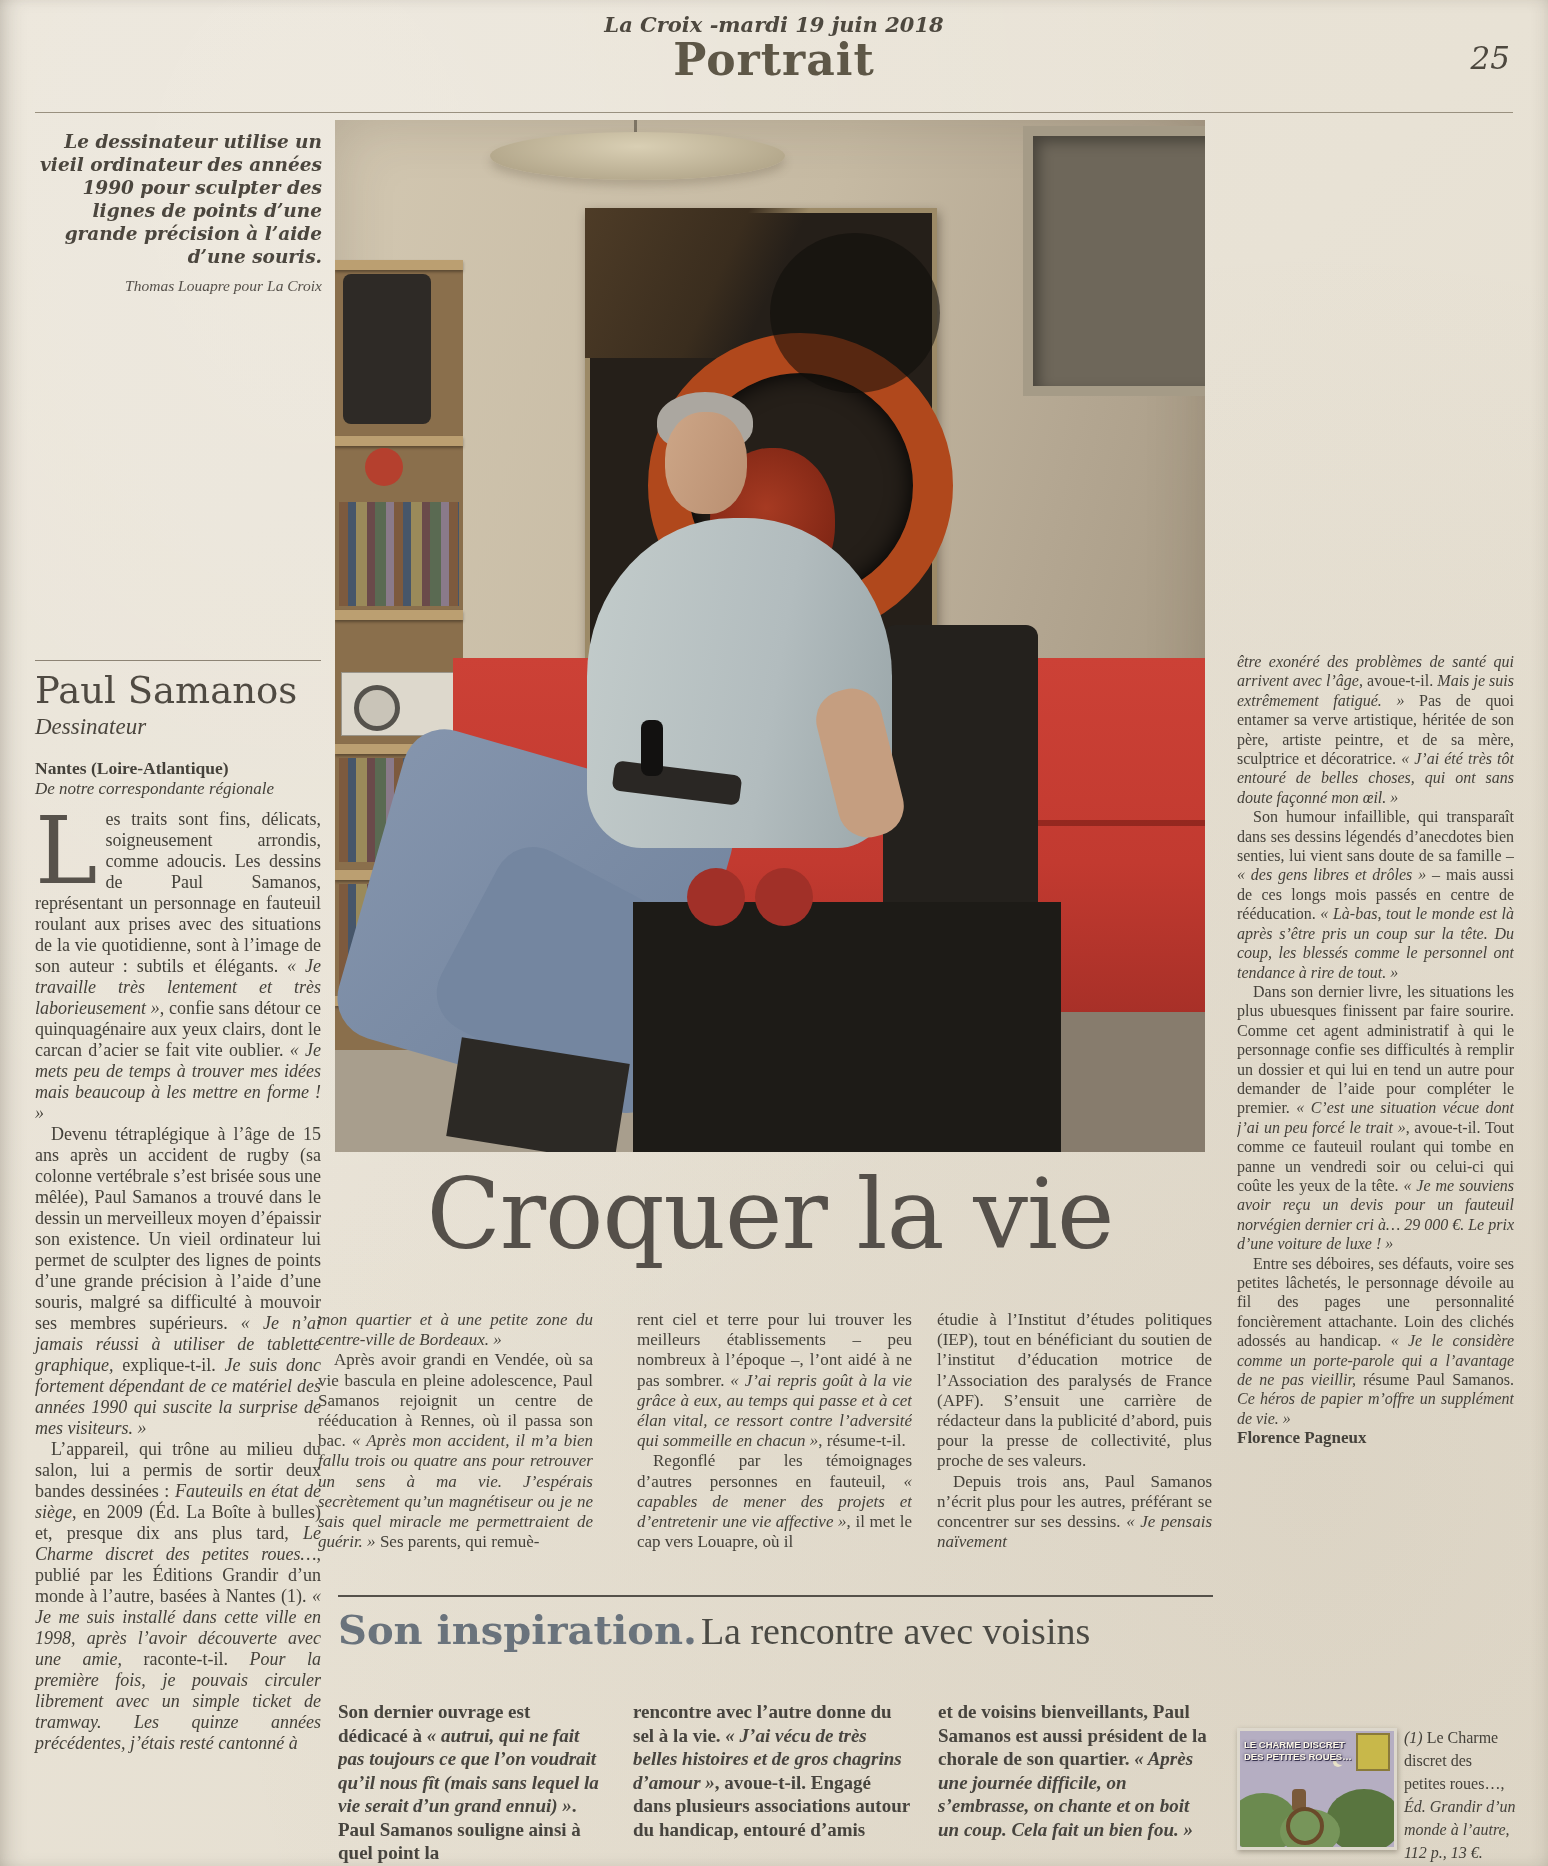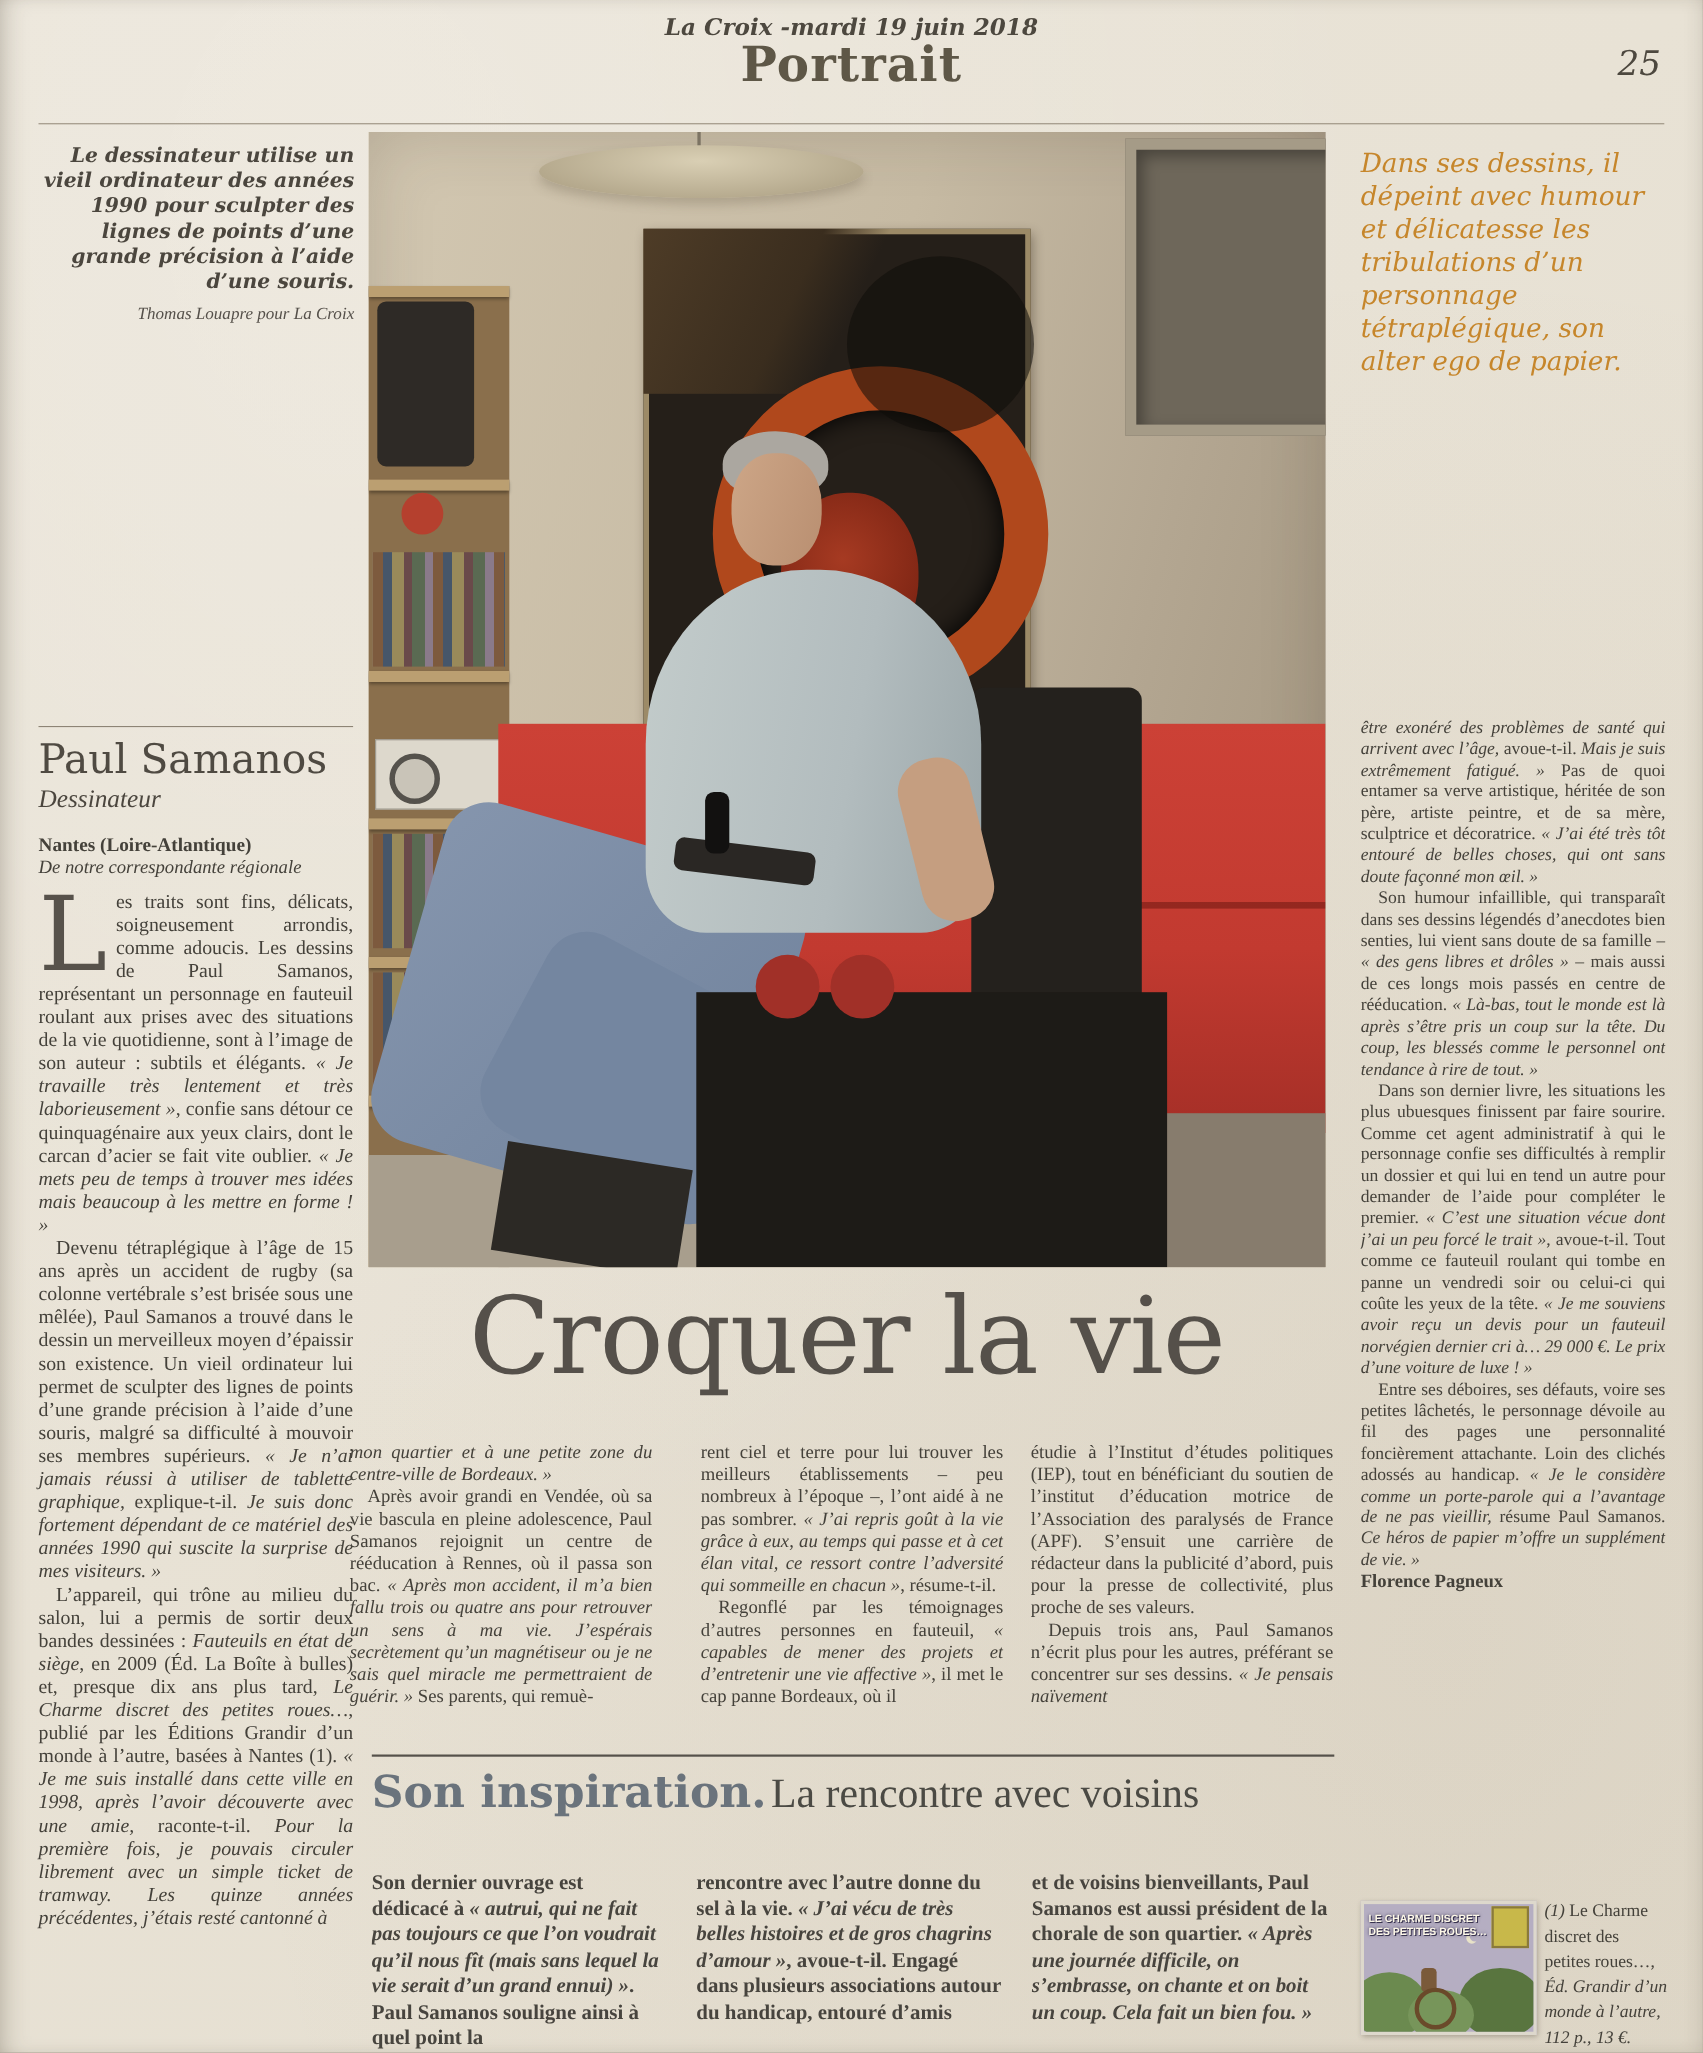--- a/index.html
+++ b/index.html
@@ -197,41 +197,40 @@
     <div class="hair"></div>
     <div class="face"></div>
     <div class="chair-base"></div>
     <div class="joystick-arm"></div>
     <div class="joystick"></div>
     <div class="wheel-red1"></div>
     <div class="wheel-red2"></div>
     <div class="footrest"></div>
   </div>
 
-  <div class="abs pull-quote">Dans ses dessins, il dépeint avec humour et délicatesse les tribulations d’un personnage tétraplégique, son alter ego de papier.</div>
 
   <div class="abs left-col">
     <h1 class="kicker-name">Paul Samanos</h1>
     <div class="kicker-role">Dessinateur</div>
     <p class="kicker-place">Nantes (Loire-Atlantique)</p>
     <p class="kicker-corr">De notre correspondante régionale</p>
     <p class="body jp"><span class="dropcap">L</span><span><span>es traits sont fins, délicats, soigneusement arrondis, comme adoucis. Les dessins de Paul Samanos, représentant un personnage en fauteuil roulant aux prises avec des situations de la vie quotidienne, sont à l’image de son auteur : subtils et élégants. </span><span class="rt-i">« Je travaille très lentement et très laborieusement »</span><span>, confie sans détour ce quinquagénaire aux yeux clairs, dont le carcan d’acier se fait vite oublier. </span><span class="rt-i">« Je mets peu de temps à trouver mes idées mais beaucoup à les mettre en forme ! »</span></span></p>
     <p class="body jp ind"><span>Devenu tétraplégique à l’âge de 15 ans après un accident de rugby (sa colonne vertébrale s’est brisée sous une mêlée), Paul Samanos a trouvé dans le dessin un merveilleux moyen d’épaissir son existence. Un vieil ordinateur lui permet de sculpter des lignes de points d’une grande précision à l’aide d’une souris, malgré sa difficulté à mouvoir ses membres supérieurs. </span><span class="rt-i">« Je n’ai jamais réussi à utiliser de tablette graphique, </span><span>explique-t-il. </span><span class="rt-i">Je suis donc fortement dépendant de ce matériel des années 1990 qui suscite la surprise de mes visiteurs. »</span></p>
     <p class="body jp ind"><span>L’appareil, qui trône au milieu du salon, lui a permis de sortir deux bandes dessinées : </span><span class="rt-i">Fauteuils en état de siège</span><span>, en 2009 (Éd. La Boîte à bulles) et, presque dix ans plus tard, </span><span class="rt-i">Le Charme discret des petites roues…</span><span>, publié par les Éditions Grandir d’un monde à l’autre, basées à Nantes (1). </span><span class="rt-i">« Je me suis installé dans cette ville en 1998, après l’avoir découverte avec une amie, </span><span>raconte-t-il. </span><span class="rt-i">Pour la première fois, je pouvais circuler librement avec un simple ticket de tramway. Les quinze années précédentes, j’étais resté cantonné à</span></p>
   </div>
 
   <div class="abs headline">Croquer la vie</div>
 
   <div id="col2" class="abs midcol jp">
     <p><span class="rt-i">mon quartier et à une petite zone du centre-ville de Bordeaux. »</span></p>
     <p class="ind"><span>Après avoir grandi en Vendée, où sa vie bascula en pleine adolescence, Paul Samanos rejoignit un centre de rééducation à Rennes, où il passa son bac. </span><span class="rt-i">« Après mon accident, il m’a bien fallu trois ou quatre ans pour retrouver un sens à ma vie. J’espérais secrètement qu’un magnétiseur ou je ne sais quel miracle me permettraient de guérir. »</span><span> Ses parents, qui remuè-</span></p>
   </div>
   <div id="col3" class="abs midcol jp">
     <p><span>rent ciel et terre pour lui trouver les meilleurs établissements – peu nombreux à l’époque –, l’ont aidé à ne pas sombrer. </span><span class="rt-i">« J’ai repris goût à la vie grâce à eux, au temps qui passe et à cet élan vital, ce ressort contre l’adversité qui sommeille en chacun »</span><span>, résume-t-il.</span></p>
-    <p class="ind"><span>Regonflé par les témoignages d’autres personnes en fauteuil, </span><span class="rt-i">« capables de mener des projets et d’entretenir une vie affective »</span><span>, il met le cap panne Bordeaux, où il</span></p>
+    <p class="ind"><span>Regonflé par les témoignages d’autres personnes en fauteuil, </span><span class="rt-i">« capables de mener des projets et d’entretenir une vie affective »</span><span>, il met le cap vers Louapre, où il</span></p>
   </div>
   <div id="col4" class="abs midcol jp">
     <p><span>étudie à l’Institut d’études politiques (IEP), tout en bénéficiant du soutien de l’institut d’éducation motrice de l’Association des paralysés de France (APF). S’ensuit une carrière de rédacteur dans la publicité d’abord, puis pour la presse de collectivité, plus proche de ses valeurs.</span></p>
     <p class="ind"><span>Depuis trois ans, Paul Samanos n’écrit plus pour les autres, préférant se concentrer sur ses dessins. </span><span class="rt-i">« Je pensais naïvement</span></p>
   </div>
 
   <div class="abs right-col jp">
     <p><span class="rt-i">être exonéré des problèmes de santé qui arrivent avec l’âge, </span><span>avoue-t-il. </span><span class="rt-i">Mais je suis extrêmement fatigué. »</span><span> Pas de quoi entamer sa verve artistique, héritée de son père, artiste peintre, et de sa mère, sculptrice et décoratrice. </span><span class="rt-i">« J’ai été très tôt entouré de belles choses, qui ont sans doute façonné mon œil. »</span></p>
     <p class="ind"><span>Son humour infaillible, qui transparaît dans ses dessins légendés d’anecdotes bien senties, lui vient sans doute de sa famille – </span><span class="rt-i">« des gens libres et drôles »</span><span> – mais aussi de ces longs mois passés en centre de rééducation. </span><span class="rt-i">« Là-bas, tout le monde est là après s’être pris un coup sur la tête. Du coup, les blessés comme le personnel ont tendance à rire de tout. »</span></p>
     <p class="ind"><span>Dans son dernier livre, les situations les plus ubuesques finissent par faire sourire. Comme cet agent administratif à qui le personnage confie ses difficultés à remplir un dossier et qui lui en tend un autre pour demander de l’aide pour compléter le premier. </span><span class="rt-i">« C’est une situation vécue dont j’ai un peu forcé le trait »</span><span>, avoue-t-il. Tout comme ce fauteuil roulant qui tombe en panne un vendredi soir ou celui-ci qui coûte les yeux de la tête. </span><span class="rt-i">« Je me souviens avoir reçu un devis pour un fauteuil norvégien dernier cri à… 29 000 €. Le prix d’une voiture de luxe ! »</span></p>

